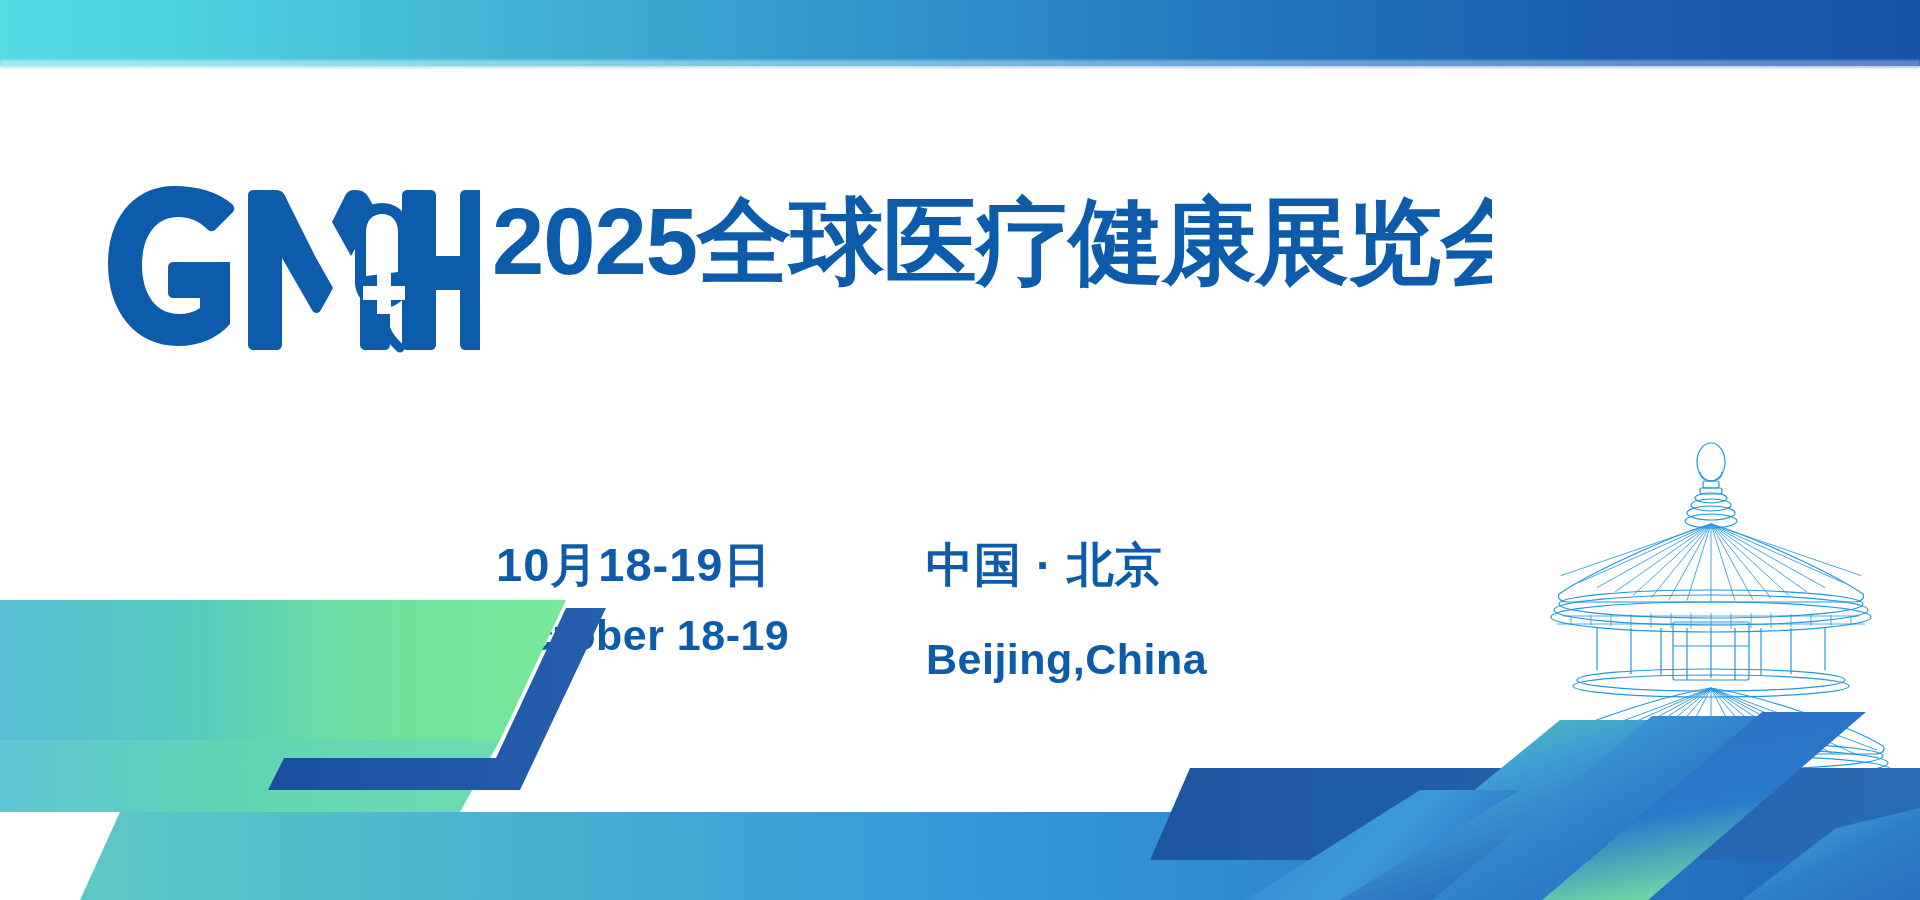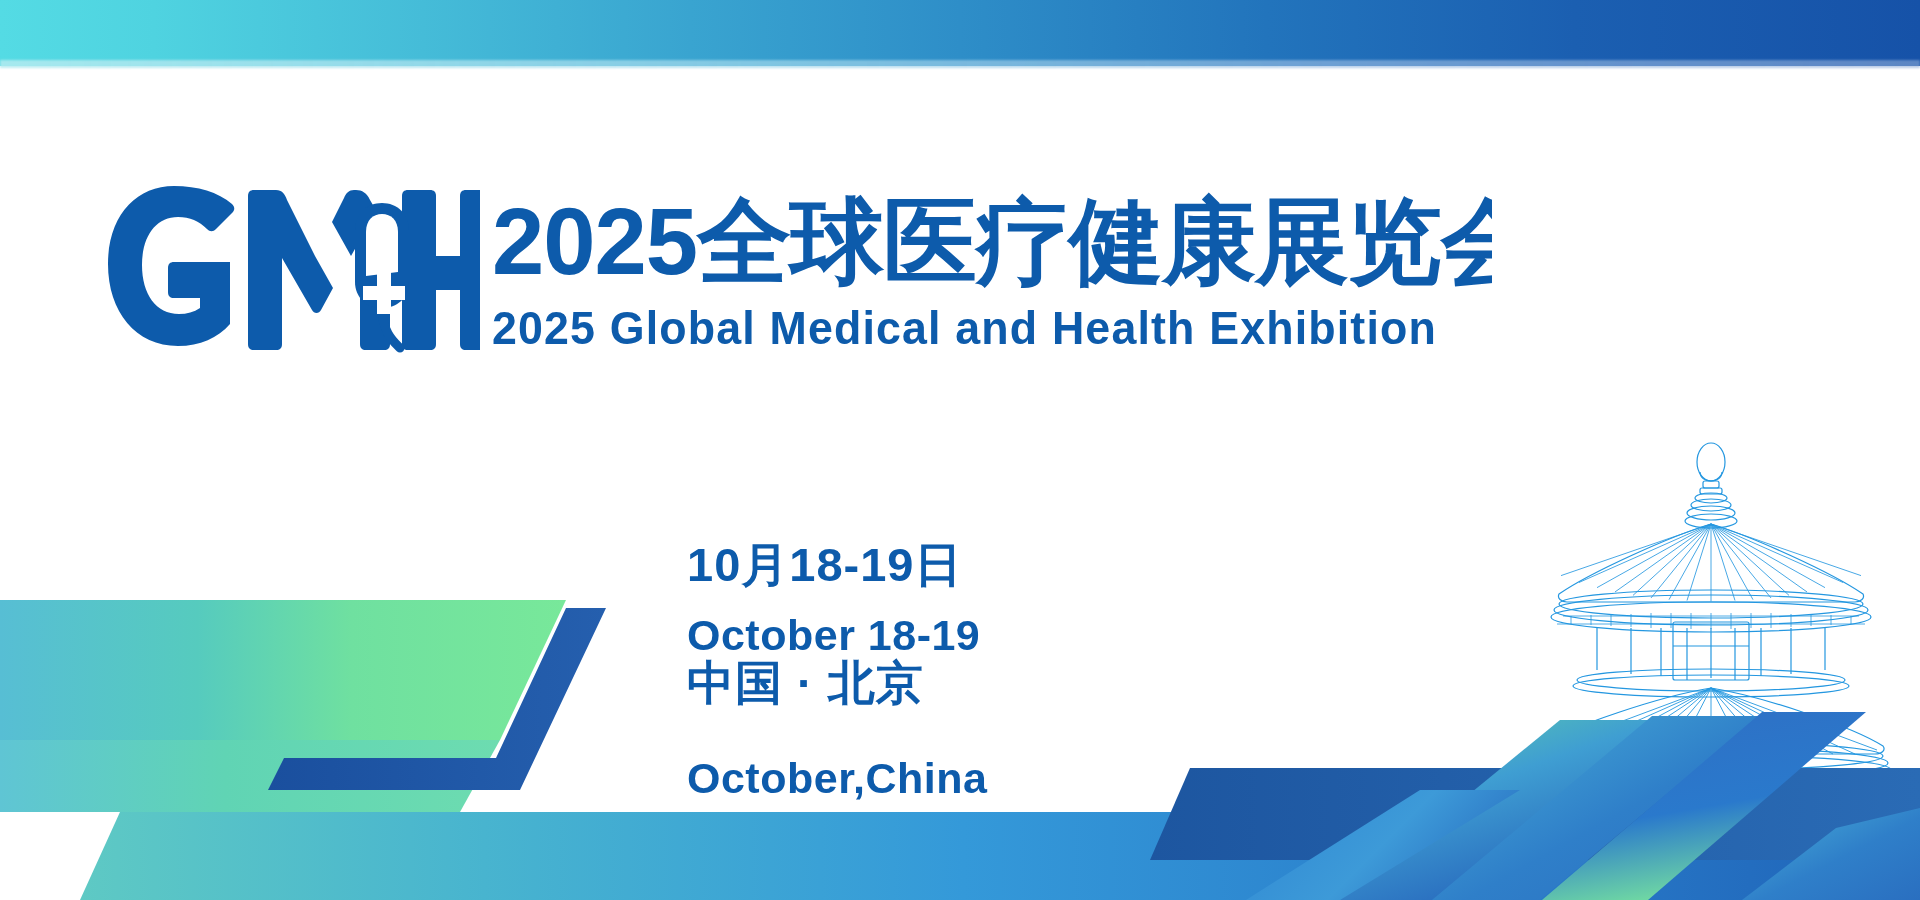--- a/index.html
+++ b/index.html
@@ -86,26 +86,25 @@
   .title-cn svg { display: block; }
   .title-en {
     margin-top: 6px;
     height: 52px;
   }
   .title-en svg { display: block; }
 
   
   .info-block {
     position: absolute;
-    left: 472px;
+    left: 496px;
     top: 540px;
     width: 860px;
     display: flex;
-    flex-direction: column;
-    align-items: center;
+    flex-direction: row;
   }
   .info-col { display: flex; flex-direction: column; }
   .info-col.date { width: 430px; }
   .info-col.place { width: 430px; gap: 24px; }
   .info-line {
     color: #0d5bab;
     font-weight: 700;
     white-space: nowrap;
     line-height: 1.05;
   }
@@ -192,38 +191,33 @@
   </div>
 
   <div class="title-block">
 
     <div class="title-cn">
       <svg width="1000" height="104" viewBox="0 0 1000 104" xmlns="http://www.w3.org/2000/svg">
         <text x="0" y="84" font-family="'Liberation Sans', sans-serif" font-size="94" font-weight="700" letter-spacing="-1" fill="#0d5bab">2025全球医疗健康展览会</text>
       </svg>
     </div>
 
-    <div class="title-en">
-      <svg width="1000" height="56" viewBox="0 0 1000 56" xmlns="http://www.w3.org/2000/svg">
-        <text x="0" y="44" font-family="'Liberation Sans', sans-serif" font-size="46" font-weight="700" letter-spacing="1.2" textLength="945" lengthAdjust="spacingAndGlyphs" fill="#0d5bab">2025 Global Medical and Health Exhibition</text>
-      </svg>
-    </div>
 
   </div>
 
   <div class="info-block">
 
     <div class="info-col date">
       <div class="info-line cn">10月18-19日</div>
       <div class="info-line en">October 18-19</div>
     </div>
 
     <div class="info-col place">
       <div class="info-line cn">中国 · 北京</div>
-      <div class="info-line en">October,China</div>
+      <div class="info-line en">Beijing,China</div>
     </div>
 
   </div>
 
   <div class="temple">
     <svg viewBox="0 0 420 462" xmlns="http://www.w3.org/2000/svg">
       <defs>
         <g id="rays3">
           <g stroke="#2497e0" stroke-width="0.9" fill="none">
             <path d="M160 0 L10 60"></path>

